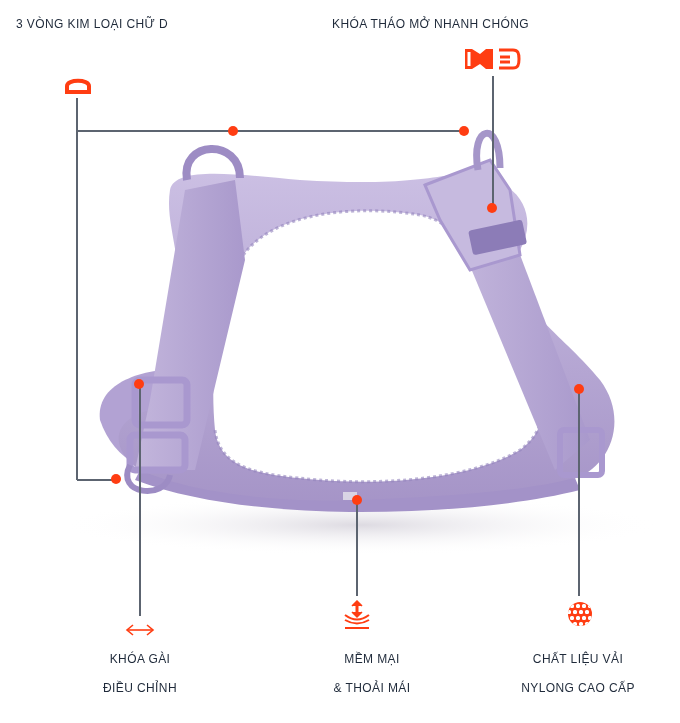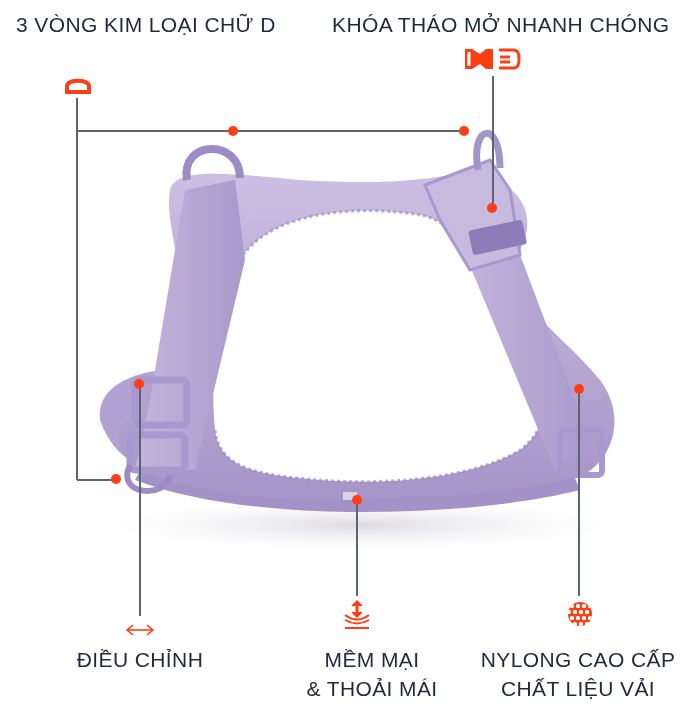--- a/index.html
+++ b/index.html
@@ -1,18 +1,18 @@
 <!DOCTYPE html>
 <html><head>
 <meta charset="utf-8">
 <style>
   html, body { margin:0; padding:0; background:#ffffff; }
   body { width:680px; height:723px; position:relative; overflow:hidden;
          font-family:"Liberation Sans", "DejaVu Sans", sans-serif; color:#1f2a3a; }
-  .label { position:absolute; font-size:21px; letter-spacing:0.4px; line-height:29px; color:#1f2a3a; text-transform:uppercase; }
+  .label { position:absolute; font-size:12px; letter-spacing:0.4px; line-height:29px; color:#1f2a3a; text-transform:uppercase; }
   .label.center { text-align:center; }
   .line { position:absolute; background:#5c6470; }
   .dot { position:absolute; width:10px; height:10px; border-radius:50%; background:#ff3d12; margin:-5px 0 0 -5px; }
   .icon { position:absolute; }
   svg.harness { position:absolute; left:0; top:0; }
 </style>
 </head>
 <body>
 
 <svg class="harness" width="680" height="723" viewBox="0 0 680 723">
@@ -97,20 +97,21 @@
   <line x1="37" y1="10" x2="47" y2="10" stroke="#ff3d12" stroke-width="3"></line>
   <line x1="37" y1="15" x2="47" y2="15" stroke="#ff3d12" stroke-width="3"></line>
 </svg>
 
 <svg class="icon" style="left:125px; top:624px;" width="30" height="12" viewBox="0 0 30 12">
   <line x1="3" y1="6" x2="27" y2="6" stroke="#ff3d12" stroke-width="1.6"></line>
   <path d="M8,1 L2,6 L8,11" fill="none" stroke="#ff3d12" stroke-width="1.6"></path>
   <path d="M22,1 L28,6 L22,11" fill="none" stroke="#ff3d12" stroke-width="1.6"></path>
 </svg>
 <div class="label center" style="left:60px; top:645px; width:160px;">
+  <div>KHÓA GÀI</div>
   <div>ĐIỀU CHỈNH</div>
 </div>
 
 <svg class="icon" style="left:343px; top:600px;" width="28" height="30" viewBox="0 0 28 30">
   <line x1="14" y1="2" x2="14" y2="16" stroke="#ff3d12" stroke-width="3"></line>
   <path d="M9,6 L14,1 L19,6" fill="#ff3d12" stroke="#ff3d12" stroke-width="1.5"></path>
   <path d="M9,12 L14,17 L19,12" fill="#ff3d12" stroke="#ff3d12" stroke-width="1.5"></path>
   <path d="M2,15 Q14,24 26,15" fill="none" stroke="#ff3d12" stroke-width="2"></path>
   <path d="M2,20 Q14,27 26,20" fill="none" stroke="#ff3d12" stroke-width="2"></path>
   <line x1="2" y1="28" x2="26" y2="28" stroke="#ff3d12" stroke-width="2"></line>
@@ -139,15 +140,15 @@
     <rect x="3" y="15" width="4" height="4" rx="1.5"></rect>
       <rect x="9" y="15" width="4" height="4" rx="1.5"></rect>
       <rect x="15" y="15" width="4" height="4" rx="1.5"></rect>
       <rect x="21" y="15" width="4" height="4" rx="1.5"></rect>
     <rect x="6" y="21" width="4" height="4" rx="1.5"></rect>
       <rect x="12" y="21" width="4" height="4" rx="1.5"></rect>
       <rect x="18" y="21" width="4" height="4" rx="1.5"></rect>
   </g>
 </svg>
 <div class="label center" style="left:478px; top:645px; width:200px;">
+  <div>CHẤT LIỆU VẢI</div>
   <div>NYLONG CAO CẤP</div>
-  <div>CHẤT LIỆU VẢI</div>
 </div>
 
 </body></html>

